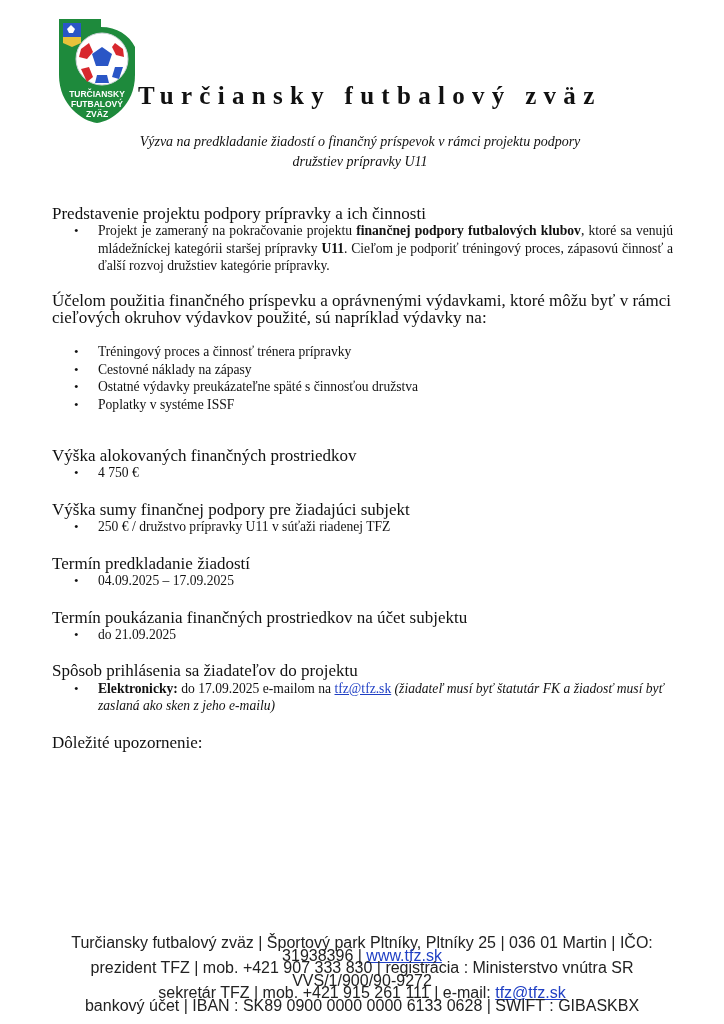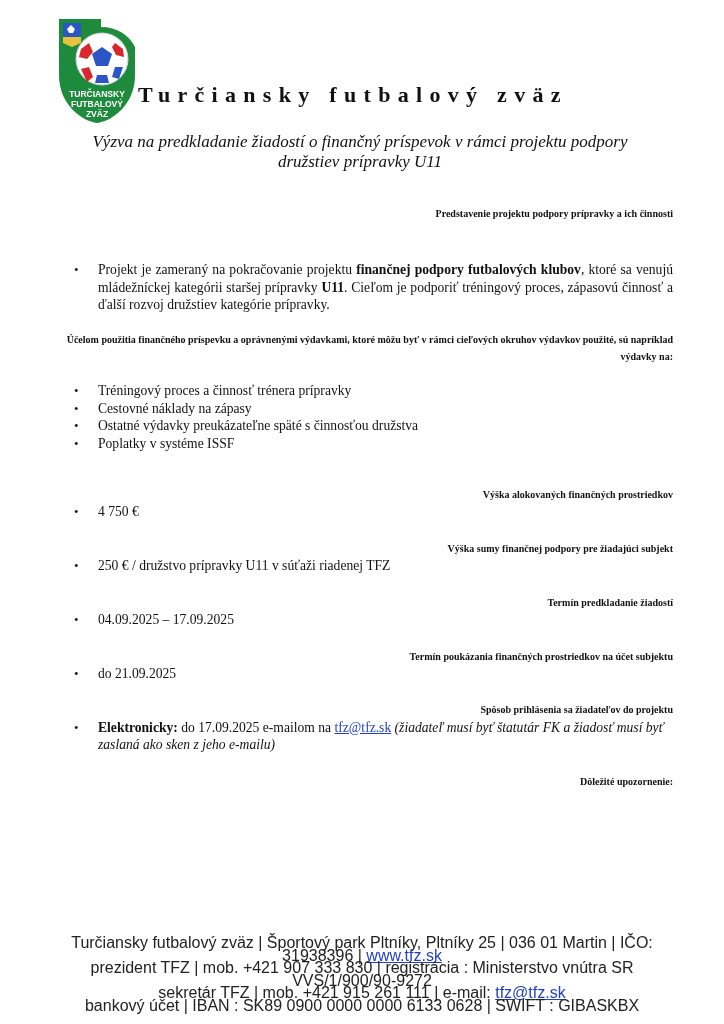--- a/index.html
+++ b/index.html
@@ -1,29 +1,29 @@
 <!DOCTYPE html>
 <html><head>
 <meta charset="utf-8">
 <style>
   html, body { margin:0; padding:0; background:#ffffff; }
   body { width:724px; height:1024px; position:relative; overflow:hidden;
          font-family:"Liberation Serif", serif; color:#111; }
   .logo { position:absolute; left:57px; top:17px; width:80px; height:108px; }
   .title { position:absolute; left:138px; top:82px; width:560px;
-           font-family:"Liberation Serif", serif; font-weight:bold; font-size:22px;
+           font-family:"Liberation Serif", serif; font-weight:bold; font-size:25px;
            letter-spacing:7.3px; white-space:nowrap; color:#111; }
   .subtitle { position:absolute; left:60px; top:132px; width:600px; text-align:center;
-              font-style:italic; font-size:17px; line-height:20px; }
+              font-style:italic; font-size:14px; line-height:20px; }
   .content { position:absolute; left:52px; top:205px; width:621px; font-size:13.6px; line-height:17.4px; }
-  .h { font-weight:bold; font-size:10px; margin:0;text-align:right; }
+  .h { font-weight:normal; font-size:17px; margin:0; }
   ul { margin:0; padding:0 0 0 46px; list-style:none; }
   li { position:relative; margin:0; }
   li::before { content:"\2022"; position:absolute; left:-24px; top:0; font-size:13px; }
-  .just { text-align:justify;margin-top:39px; }
+  .just { text-align:justify; }
   .gap-s { height:17px; }
   .gap-m { height:19px; }
   .gap-l { height:34px; }
   .link { color:#1f3fc4; text-decoration:underline; }
   .footer { position:absolute; left:60px; top:937px; width:604px; text-align:center;
             font-family:Liberation Sans, sans-serif; font-size:16px; line-height:12.5px; color:#222; }
   .footer .link { color:#1f3fc4; }
   b { font-weight:bold;text-align:center; }
   i { font-style:italic; }
 </style>

